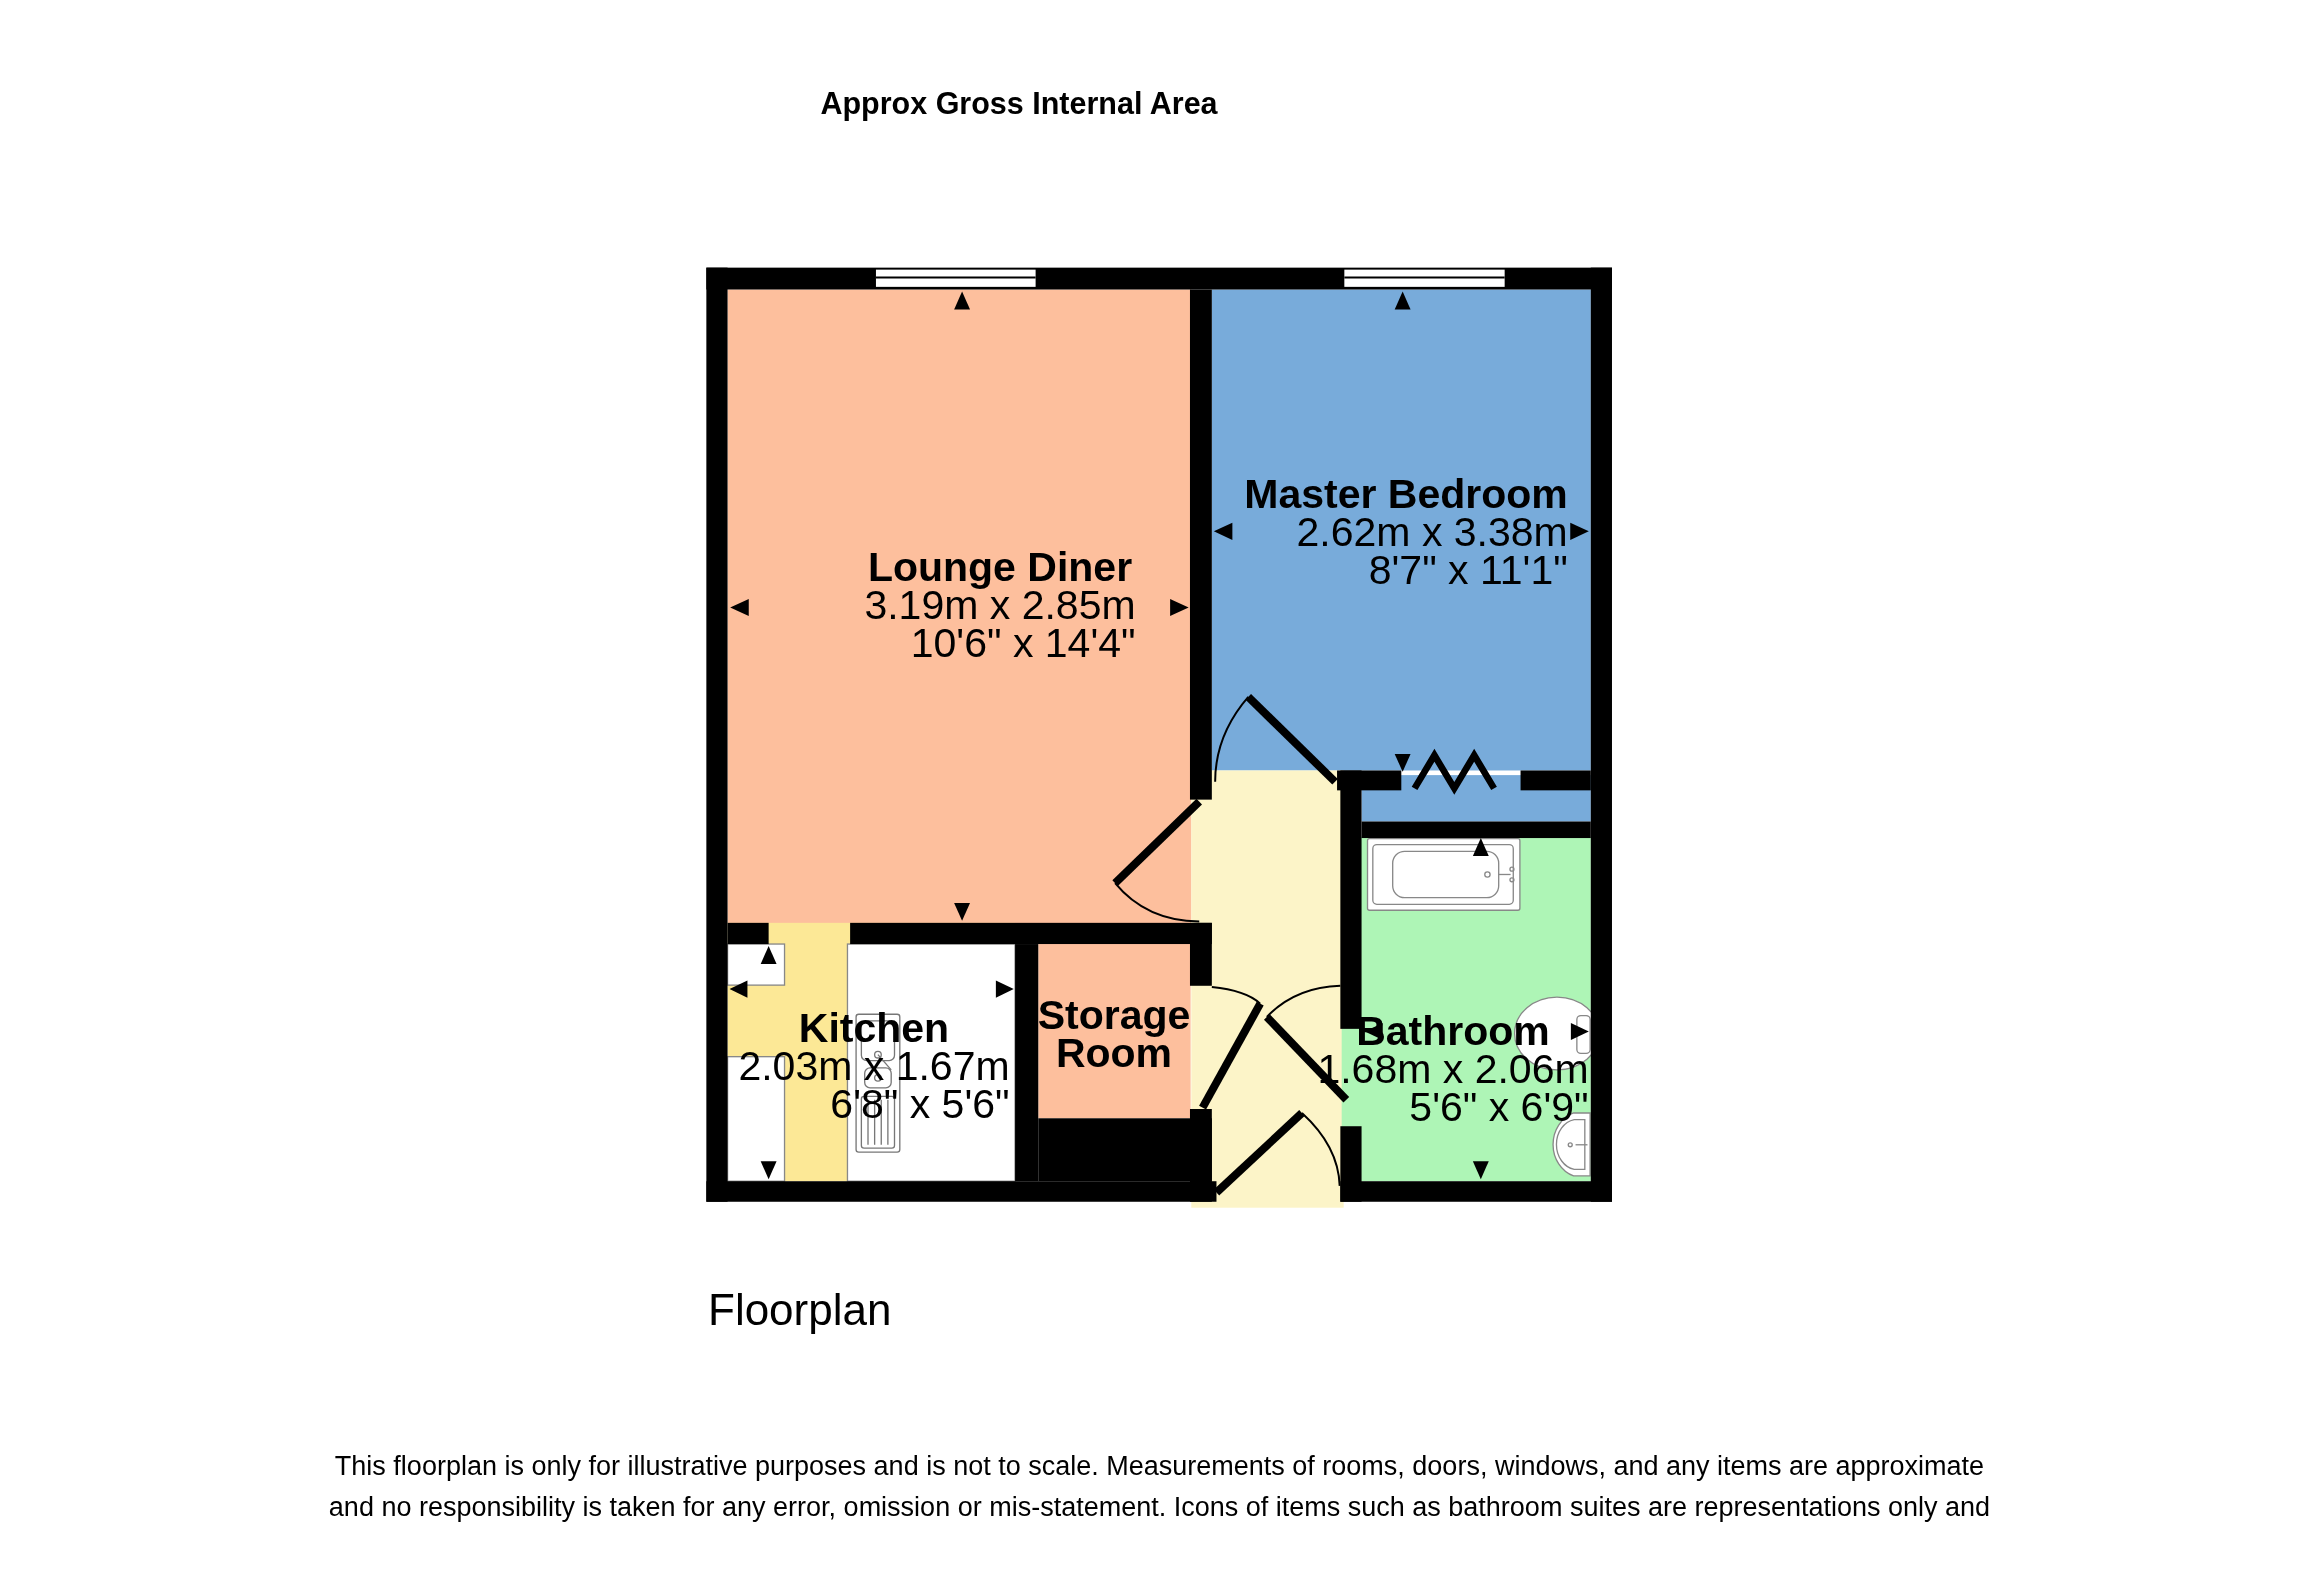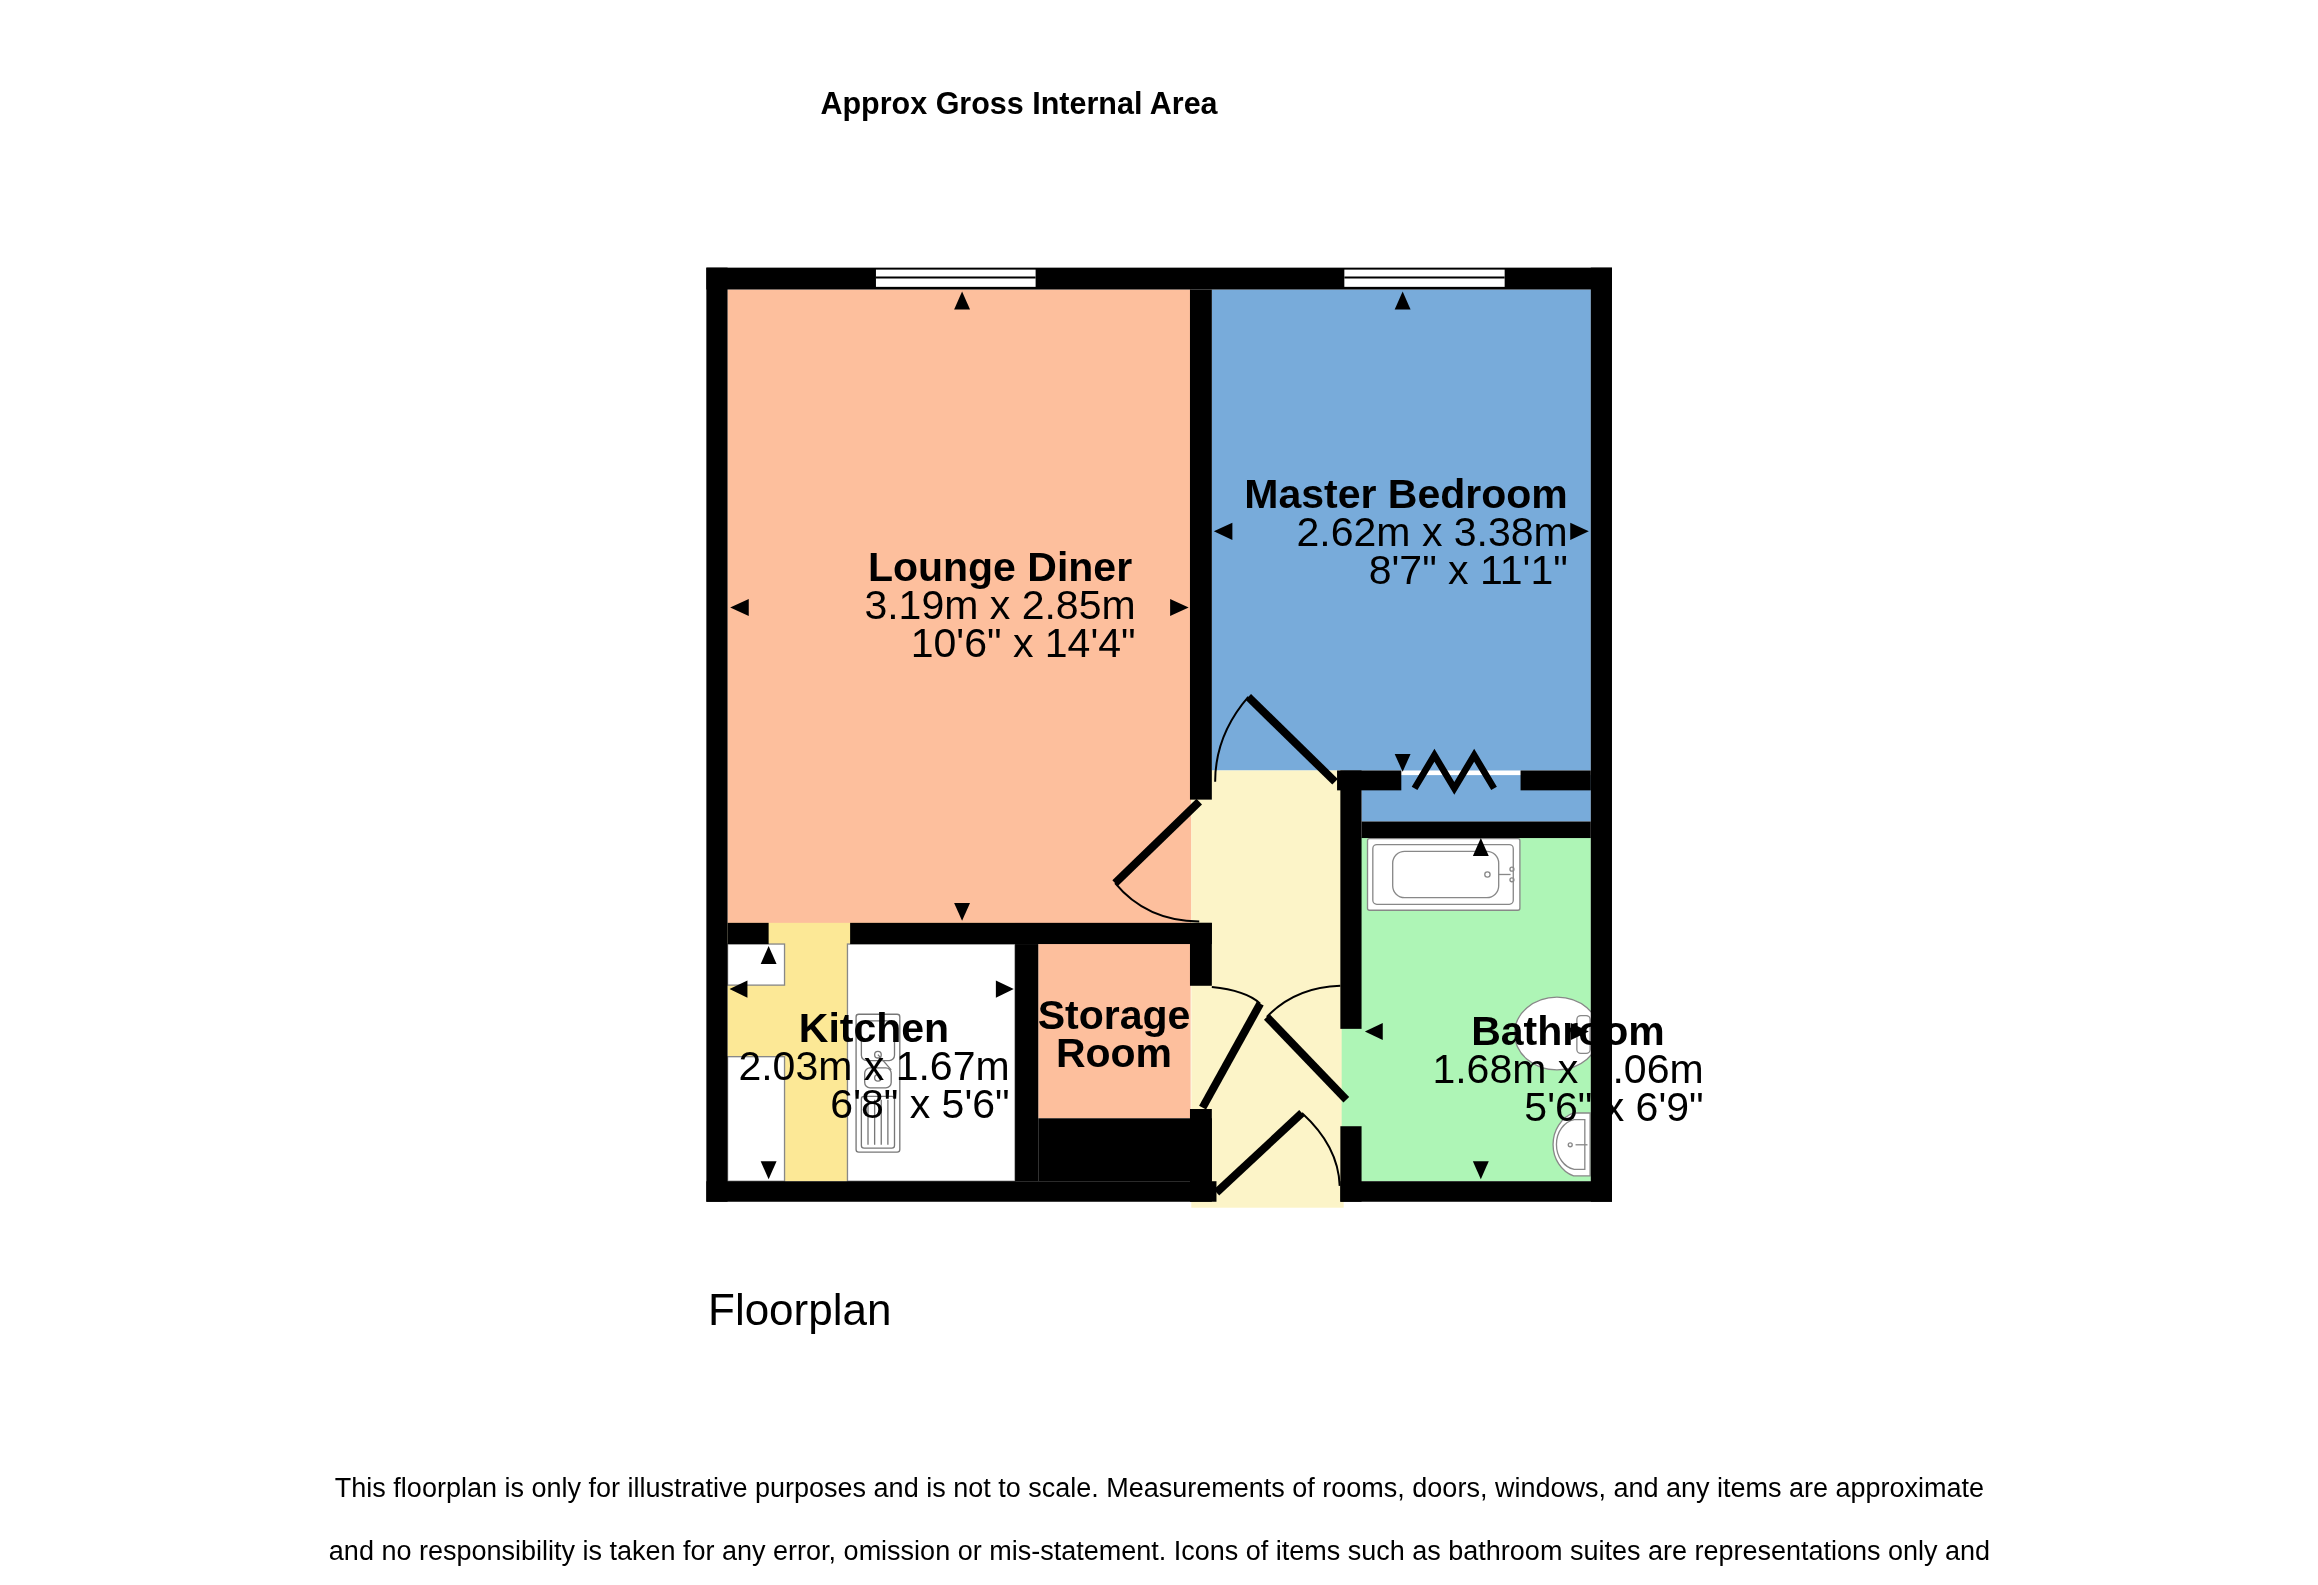--- a/index.html
+++ b/index.html
@@ -5,21 +5,21 @@
   html, body { margin: 0; padding: 0; background: #ffffff; }
   body { width: 2319px; height: 1586px; position: relative; overflow: hidden; font-family: "Liberation Sans", sans-serif; color: #000; }
   .header { position: absolute; left: 0; width: 2038px; top: 85px; text-align: center; font-weight: bold; font-size: 30.5px; line-height: 37px; }
   .header div { display: block; }
   .plan { position: absolute; left: 0; top: 0; width: 2319px; height: 1586px; }
   .room-label { position: absolute; text-align: center; font-size: 41px; line-height: 38px; white-space: nowrap; transform: translateX(-50%); }
   .room-label .name { font-weight: bold; display: block; }
   .room-label .dim { display: block; text-align: right; }
   .floor-label { position: absolute; left: 708px; top: 1285px; font-size: 44px; line-height: 49px; }
   .disclaimer { position: absolute; left: 0; width: 2319px; top: 1446px; text-align: center; font-size: 27px; line-height: 41px; }
-  .disclaimer div { display: block; margin-top: 22px; }
+  .disclaimer div { display: block; }
 </style>
 </head>
 <body>
 
 <div class="header">
   <div>Approx Gross Internal Area</div>
 </div>
 
 <svg class="plan" width="2319" height="1586" viewBox="0 0 3500 2394" xmlns="http://www.w3.org/2000/svg">
 
@@ -192,21 +192,21 @@
   <span class="name">Kitchen</span>
   <span class="dim">2.03m x 1.67m</span>
   <span class="dim">6'8" x 5'6"</span>
 </div>
 
 <div class="room-label" style="left:1114px; top:996px;">
   <span class="name">Storage</span>
   <span class="name">Room</span>
 </div>
 
-<div class="room-label" style="left:1568px; top:1012px;">
+<div class="room-label" style="left:1453px; top:1012px;">
   <span class="name">Bathroom</span>
   <span class="dim">1.68m x 2.06m</span>
   <span class="dim">5'6" x 6'9"</span>
 </div>
 
 <div class="floor-label">Floorplan</div>
 
 <div class="disclaimer">
   <div>This floorplan is only for illustrative purposes and is not to scale. Measurements of rooms, doors, windows, and any items are approximate</div>
   <div>and no responsibility is taken for any error, omission or mis-statement. Icons of items such as bathroom suites are representations only and</div>

